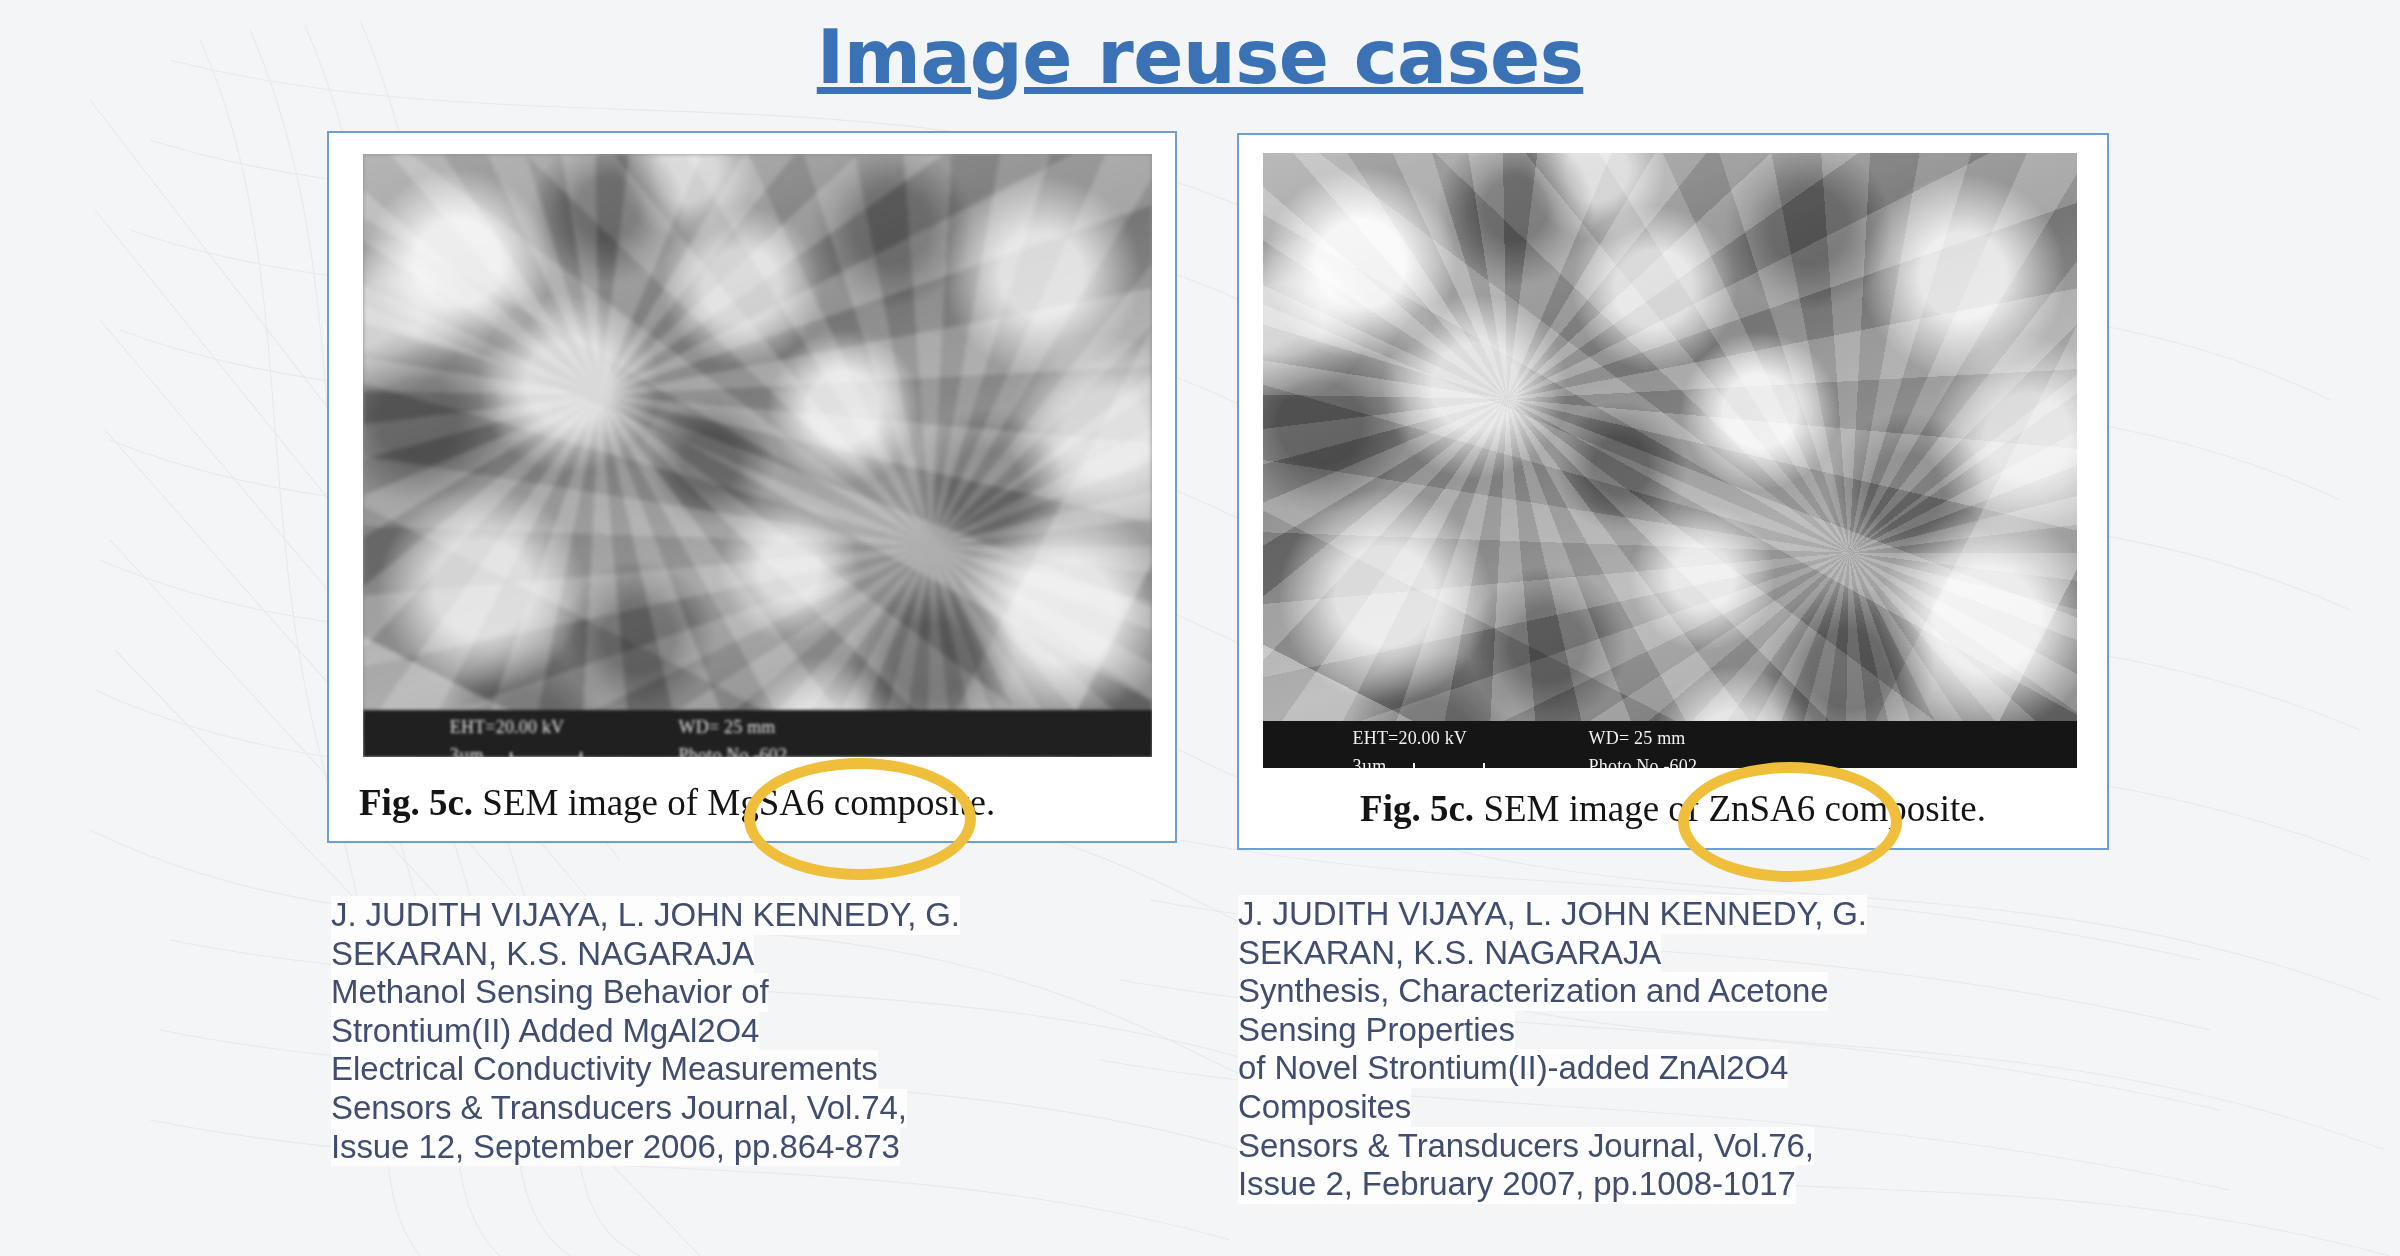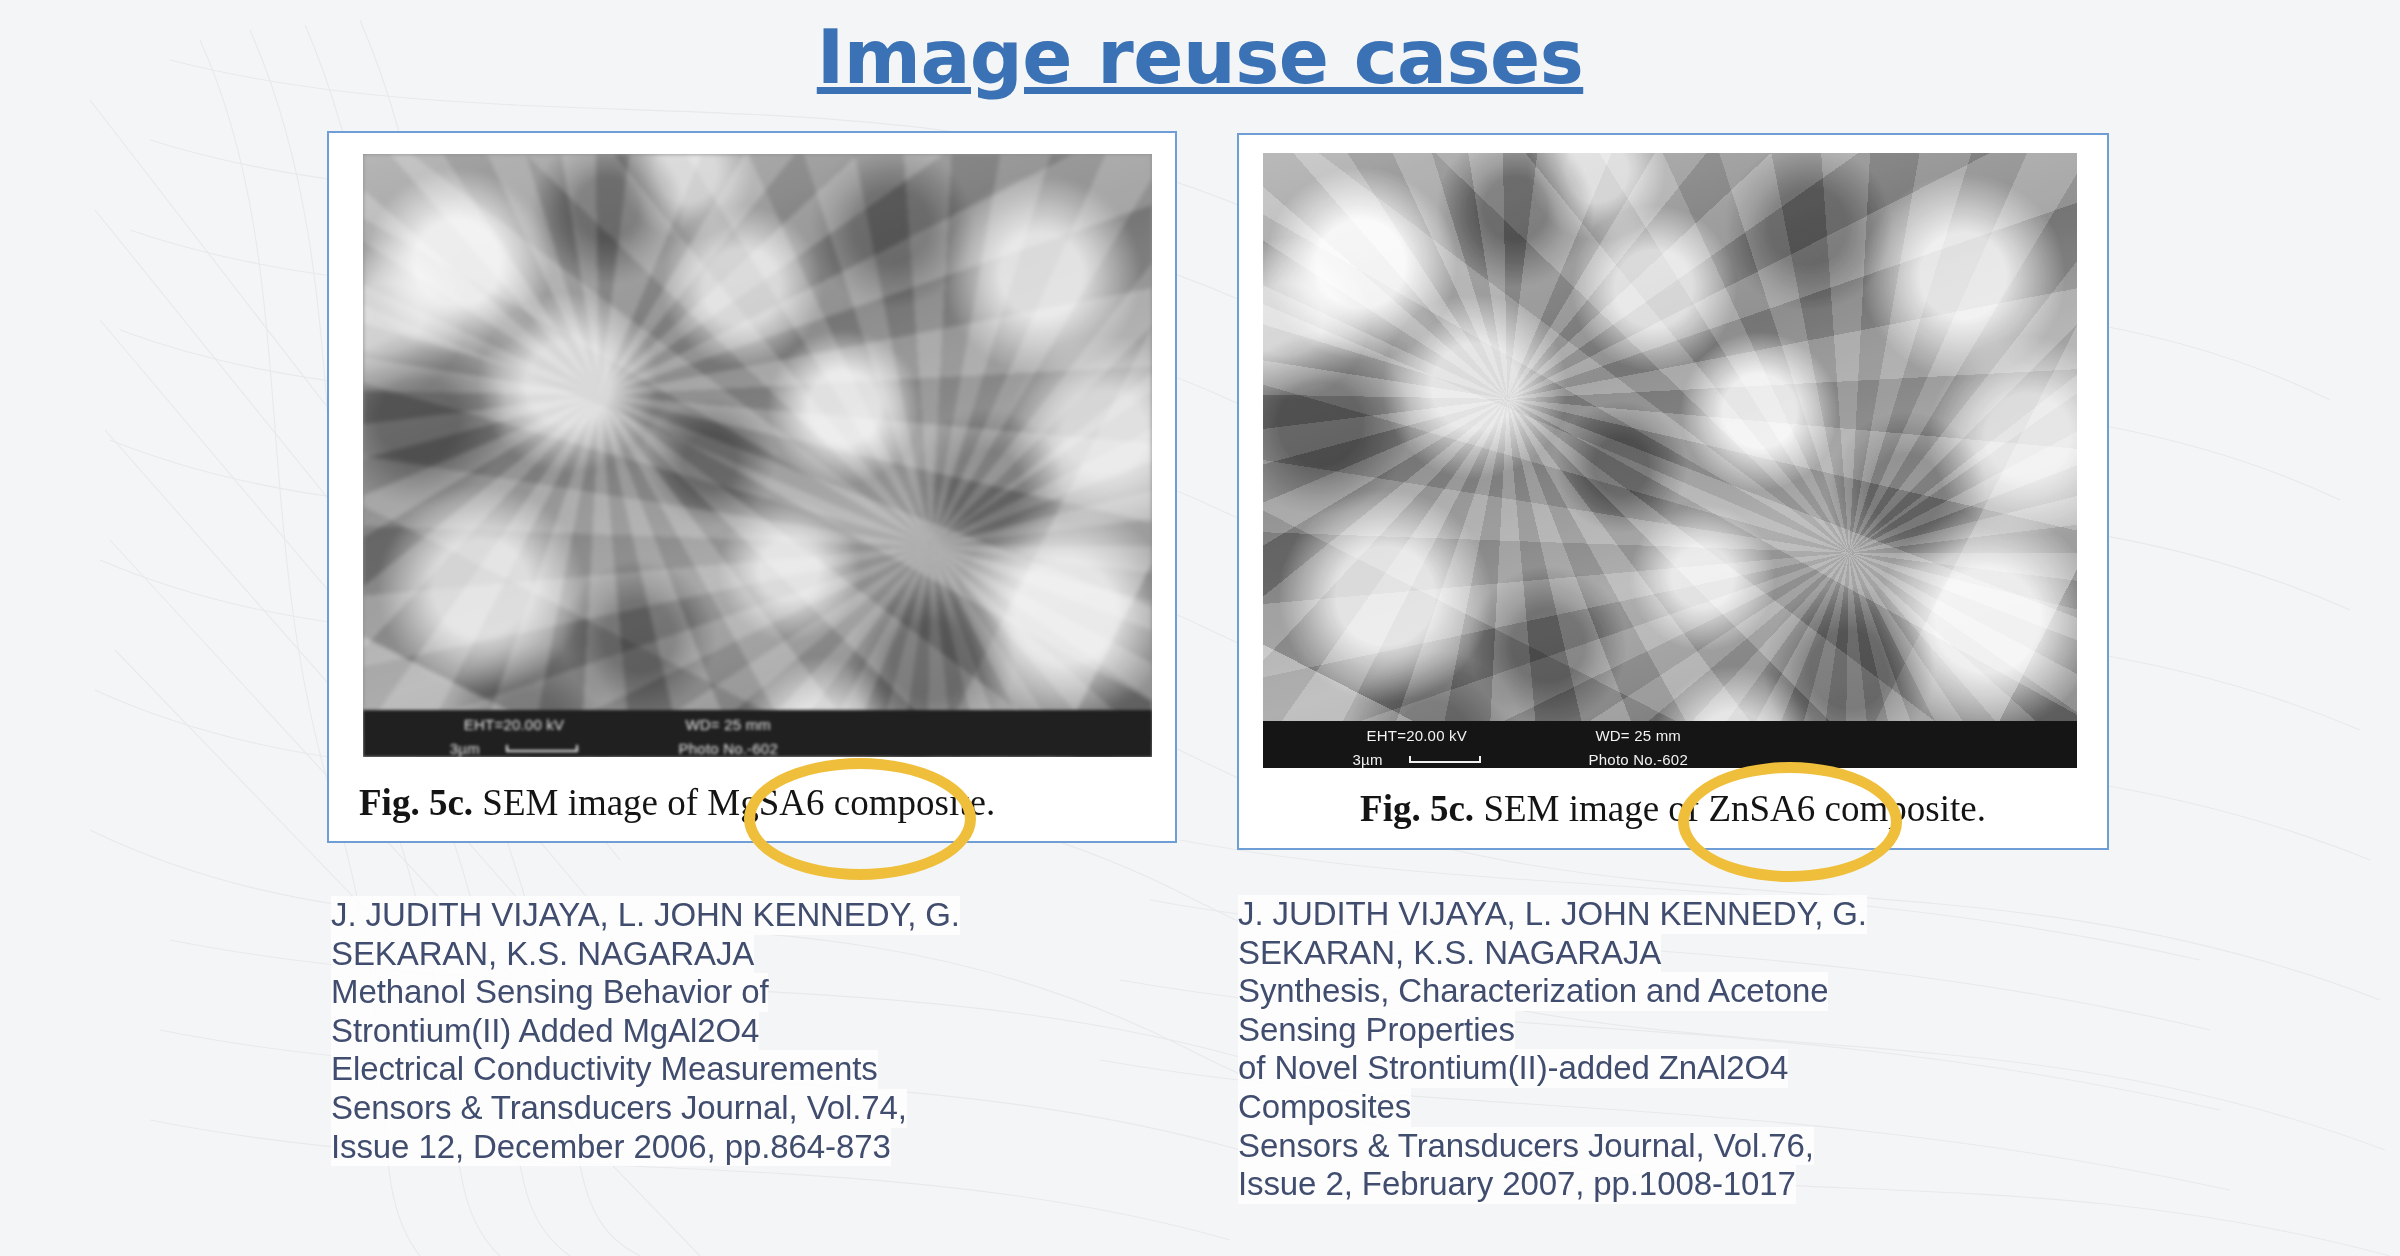--- a/index.html
+++ b/index.html
@@ -106,26 +106,25 @@
   }
   .sem-texture.lowres { filter: contrast(1.05) blur(1.9px); }
 
   
   .sem-infobar {
     position: absolute;
     left: 0; right: 0; bottom: 0;
     height: 47px;
     background: #151515;
     color: #f2f2f2;
-    font-family: Liberation Sans, sans-serif;
-    font-size: 15px;
+    font-family: Liberation Serif, serif;
+    font-size: 18px;
     line-height: 1.45;
     letter-spacing: .2px;
     z-index: 2;
-    text-align: center;
   }
   .sem-infobar.blurry { filter: blur(1.4px) contrast(.9); }
 
   .sem-infobar .ib-col { position: absolute; top: 4px; white-space: nowrap; }
   .ib-col-1 { left: 11%; }
   .ib-col-2 { left: 40%; }
   .ib-col-3 { left: 69%; margin-top: 46px; }
   .ib-row2  { display: block; margin-top: 2px; }
 
   .scalebar {
@@ -282,21 +281,21 @@
 
 <div class="highlight-ellipse" id="ellipse-right"></div>
 
 <div class="citation" id="citation-left">
   <span class="cit-line">J. JUDITH VIJAYA, L. JOHN KENNEDY, G.</span>
   <span class="cit-line">SEKARAN, K.S. NAGARAJA</span>
   <span class="cit-line">Methanol Sensing Behavior of</span>
   <span class="cit-line">Strontium(II) Added MgAl2O4</span>
   <span class="cit-line">Electrical Conductivity Measurements</span>
   <span class="cit-line">Sensors &amp; Transducers Journal, Vol.74,</span>
-  <span class="cit-line">Issue 12, December 2006, pp.864-873</span>
+  <span class="cit-line">Issue 12, September 2006, pp.864-873</span>
 </div>
 
 <div class="citation" id="citation-right">
   <span class="cit-line">J. JUDITH VIJAYA, L. JOHN KENNEDY, G.</span>
   <span class="cit-line">SEKARAN, K.S. NAGARAJA</span>
   <span class="cit-line">Synthesis, Characterization and Acetone</span>
   <span class="cit-line">Sensing Properties</span>
   <span class="cit-line">of Novel Strontium(II)-added ZnAl2O4</span>
   <span class="cit-line">Composites</span>
   <span class="cit-line">Sensors &amp; Transducers Journal, Vol.76,</span>

